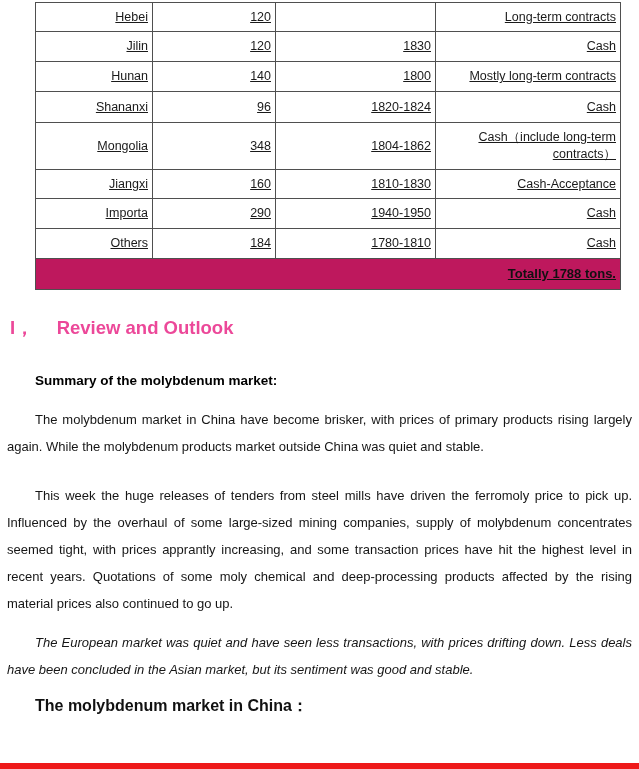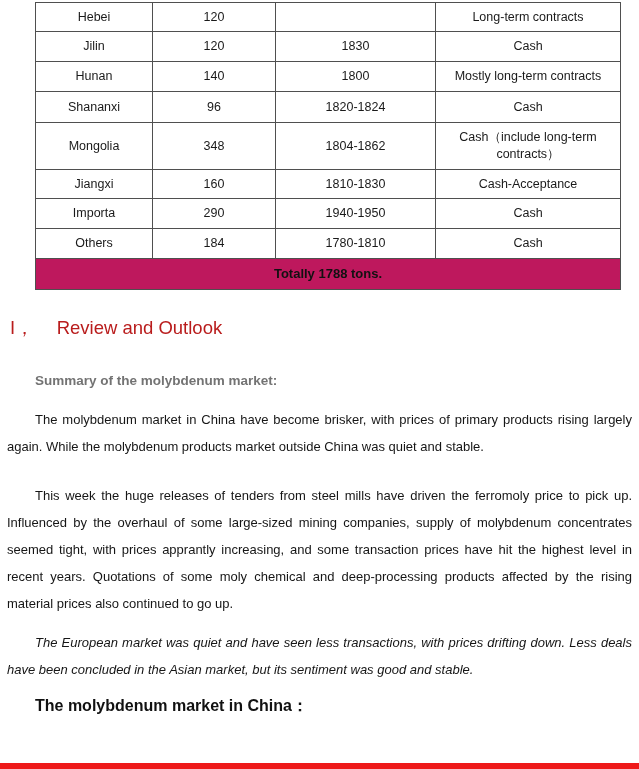--- a/index.html
+++ b/index.html
@@ -13,59 +13,60 @@
   }
   
   table.supply {
     border-collapse:collapse;
     table-layout:fixed;
     width:585px;
     margin:2px 0 0 35px;
   }
   table.supply td {
     border:1px solid #4f4f4f;
-    text-align:center;
+    text-align:right;
     vertical-align:middle;
     font-size:12.5px;
     line-height:1.35;
     padding:1px 4px;
     overflow:hidden;
+    text-decoration:underline;
   }
   table.supply tr:nth-child(1) td { height:26px; }
   table.supply tr:nth-child(2) td { height:27px; }
   table.supply tr:nth-child(3) td { height:27px; }
   table.supply tr:nth-child(4) td { height:28px; }
   table.supply tr:nth-child(5) td { height:44px; }
   table.supply tr:nth-child(6) td { height:26px; }
   table.supply tr:nth-child(7) td { height:27px; }
   table.supply tr:nth-child(8) td { height:27px; }
   table.supply tr:nth-child(9) td { height:29px; }
   table.supply tr.total-row td {
     height:28px;
     background:#be185d;
     font-weight:bold;
     font-size:13px;
     color:#111111;
   }
   
   .section-heading {
     margin:26px 0 0 10px;
-    color:#b91c1c;
-    font-weight:normal;
+    color:#ec4899;
+    font-weight:bold;
     font-size:18.5px;
     line-height:24px;
   }
   .section-heading .section-title { margin-left:23px; }
   .summary-heading {
     margin:32px 7px 0 7px;
     text-indent:28px;
     font-weight:bold;
     font-size:13.5px;
     line-height:18px;
-    color:#737373;
+    color:#000000;
   }
   .para {
     margin:22px 7px 0 7px;
     text-indent:28px;
     text-align:justify;
     text-align-last:left;
     line-height:27px;
     font-size:13px;
     color:#161616;
   }

